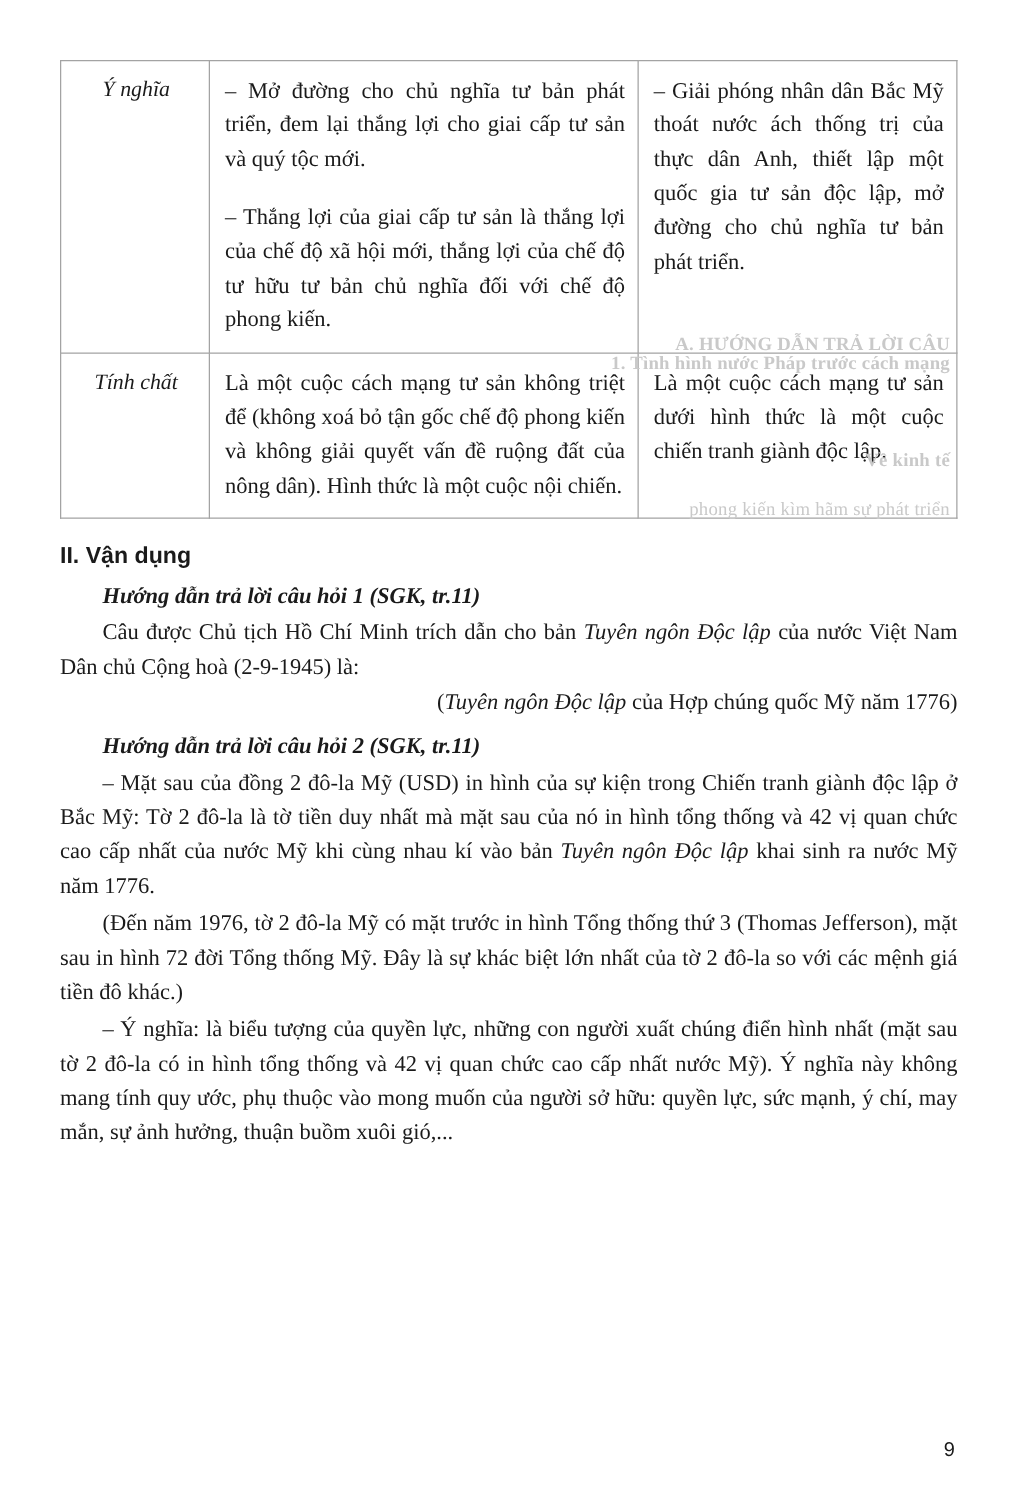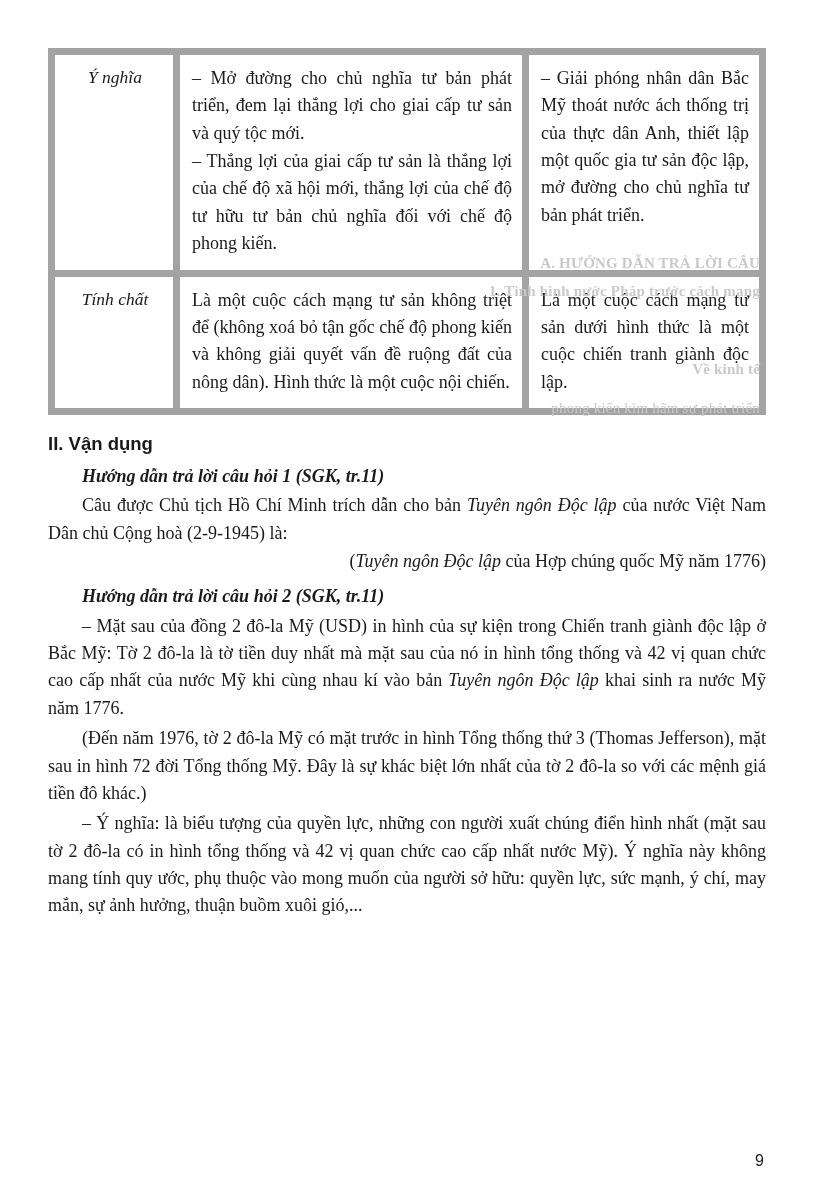--- a/index.html
+++ b/index.html
@@ -24,48 +24,48 @@
   }
 
   
   table.compare {
     width: 100%;
     border-collapse: collapse;
     table-layout: fixed;
     margin-top: 2px;
   }
   table.compare td {
-    border: 7px solid #a3a3a3;
+    border: 1px solid #a3a3a3;
     vertical-align: top;
     padding: 10px 10px 12px 12px;
     font-size: 17.5px;
     line-height: 1.48;
   }
   td.rowlabel {
     width: 96px;
     text-align: center;
     vertical-align: middle;
     font-style: italic;
     font-size: 17.5px;
     padding: 6px 4px;
   }
   td.col-a { width: 320px; }
   td.col-b { width: auto; }
   .cellline { margin: 0; }
-  .cellline + .cellline { margin-top: 1px; }
+  .cellline + .cellline { margin-top: 19px; }
   .ghost {
     position: absolute;
     right: 58px;
     color: #c9c9c9;
     font-weight: bold;
     font-size: 15px;
     letter-spacing: .2px;
     pointer-events: none;
   }
-  .ghost.g1 { top: 255px; }
+  .ghost.g1 { top: 268px; }
   .ghost.g2 { top: 283px; font-weight: bold; }
   .ghost.g3 { top: 361px; }
   .ghost.g4 { top: 400px; font-weight: normal; }
 
   
   h2.section {
     font-family: "Liberation Sans", sans-serif;
     font-size: 18.5px;
     font-weight: bold;
     margin: 18px 0 6px 0;

